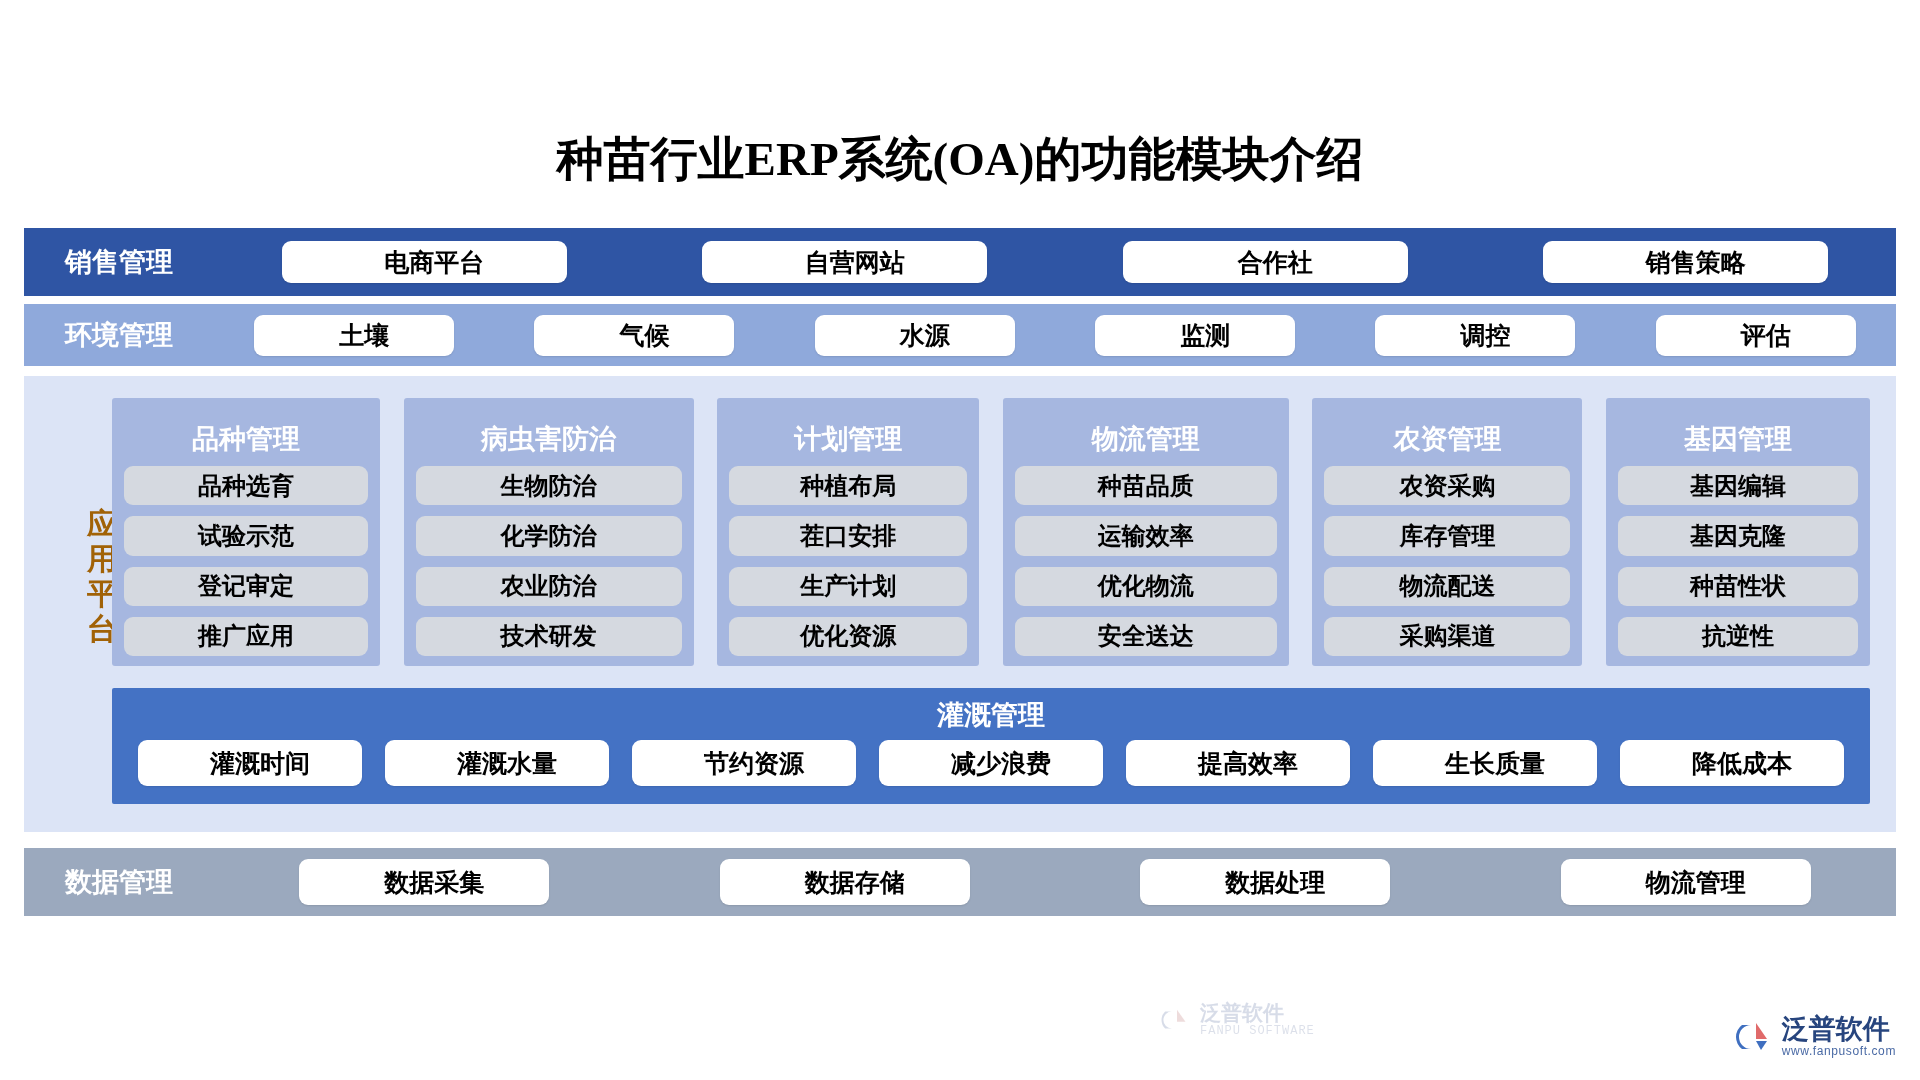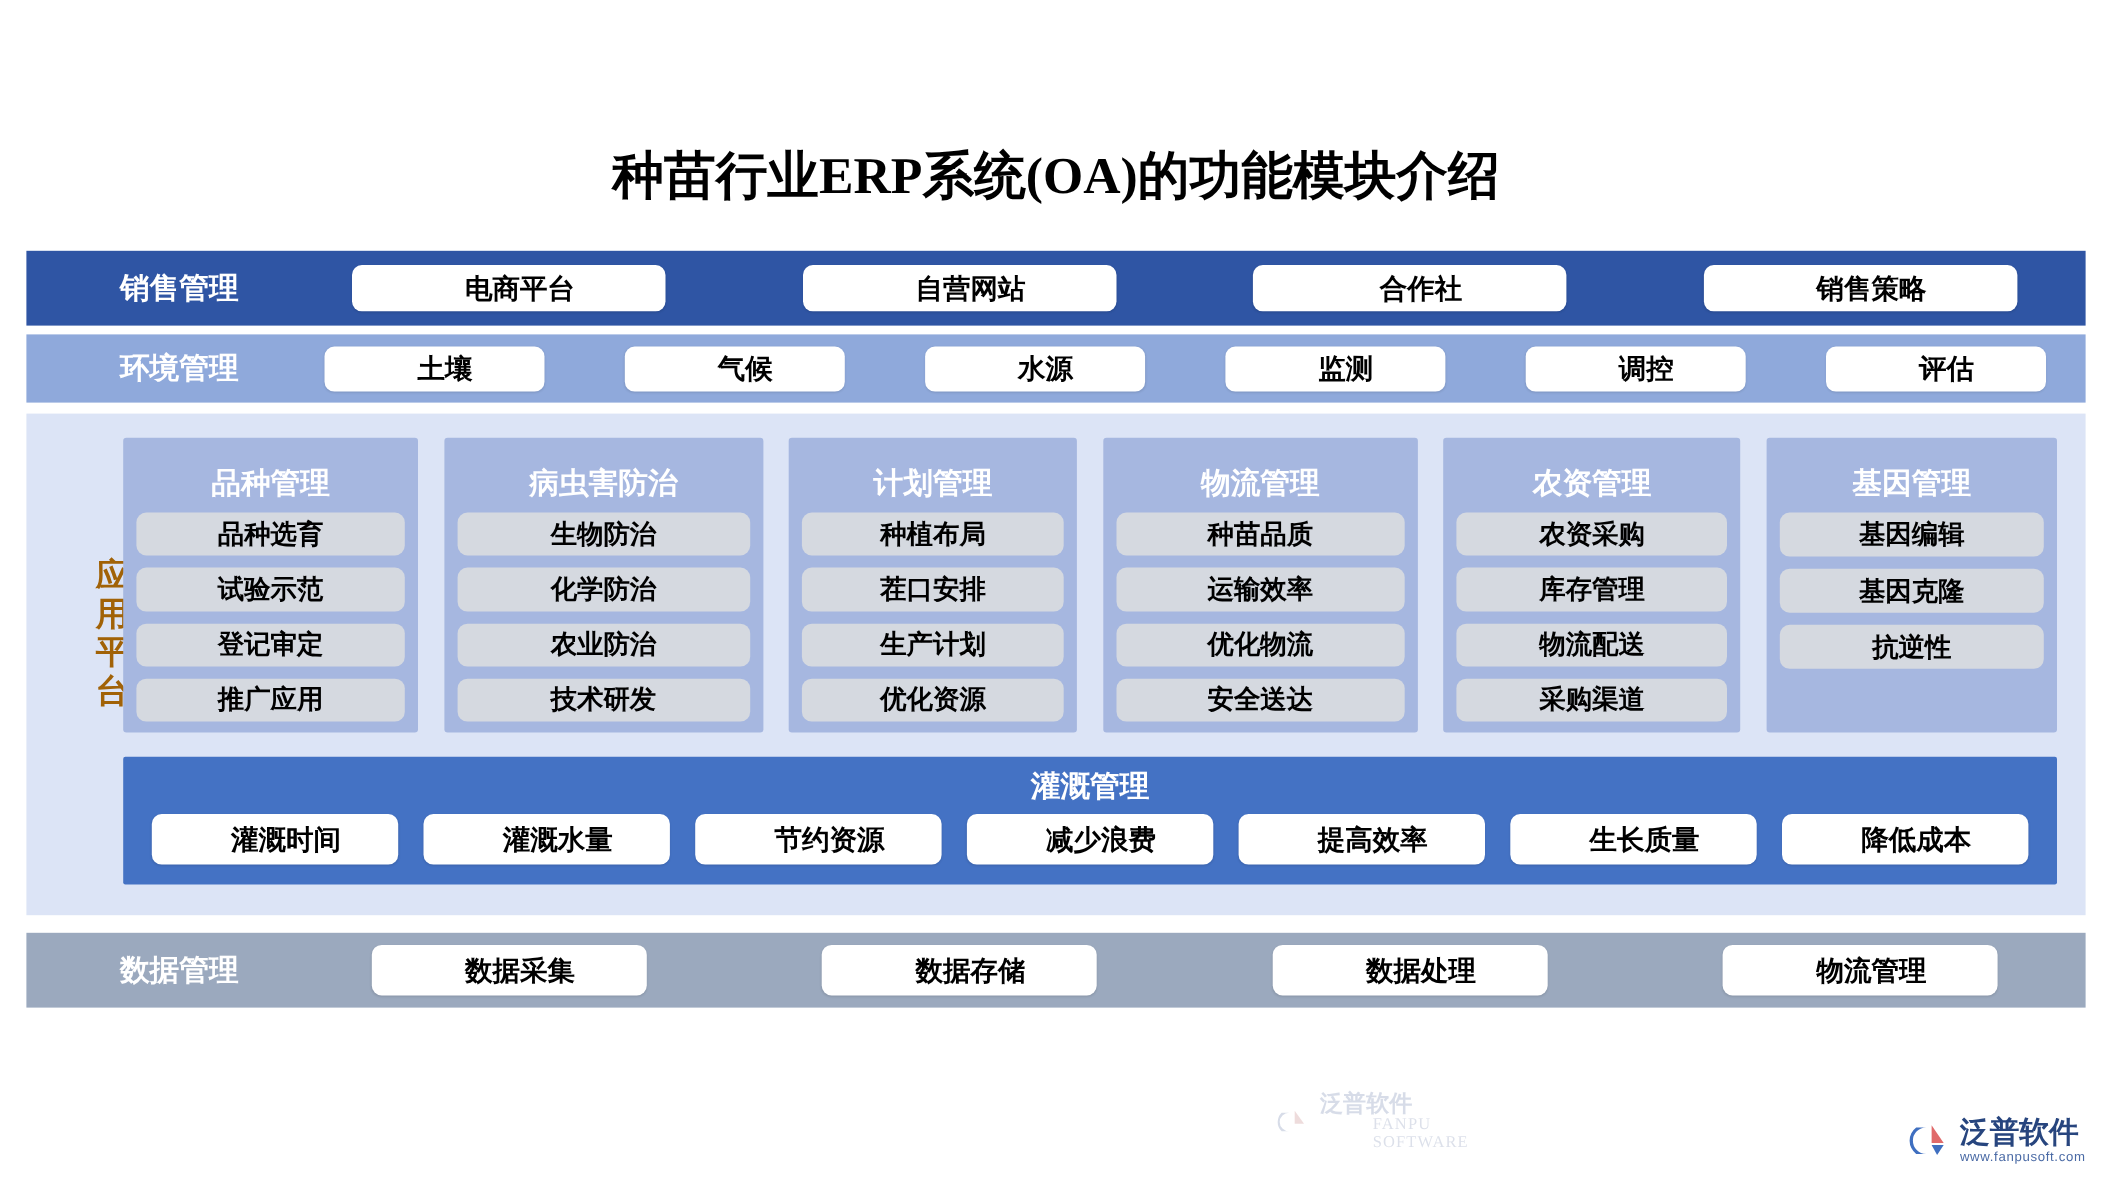--- a/index.html
+++ b/index.html
@@ -34,21 +34,20 @@
     left: 24px; width: 1872px;
     display: flex;
     align-items: center;
   }
   .band-label {
     flex: 0 0 auto;
     color: #ffffff;
     font-weight: bold;
     text-align: center;
     font-family: "Liberation Serif", "DejaVu Serif", serif;
-    margin-left: 44px;
   }
   .band-items {
     flex: 1 1 auto;
     display: flex;
     align-items: center;
     justify-content: space-around;
   }
   .pill {
     background: #ffffff;
     border-radius: 9px;
@@ -194,23 +193,22 @@
   }
   #watermark .wm-text {
     display: flex; flex-direction: column; justify-content: center;
   }
   #watermark .wm-cn {
     font-size: 21px; font-weight: bold; color: #7e8fb5;
     line-height: 1.05;
     font-family: "Liberation Serif", "DejaVu Serif", serif;
   }
   #watermark .wm-en {
-    font-size: 15px; color: #8f9cbb; letter-spacing: 1px;
-    font-family: Liberation Serif, serif;
-    margin-left: 48px;
+    font-size: 12px; color: #8f9cbb; letter-spacing: 1px;
+    font-family: Liberation Mono, monospace;
   }
 
   
   #brand-logo {
     position: absolute;
     right: 24px; bottom: 22px;
     display: flex; align-items: center;
   }
   #brand-logo .logo-mark {
     width: 40px; height: 40px; margin-right: 7px; flex: 0 0 auto;
@@ -298,20 +296,21 @@
         <div class="module-item">农资采购</div>
         <div class="module-item">库存管理</div>
         <div class="module-item">物流配送</div>
         <div class="module-item">采购渠道</div>
       </div>
 
       <div class="module-col col-w6">
         <div class="module-col-head">基因管理</div>
         <div class="module-item">基因编辑</div>
         <div class="module-item">基因克隆</div>
+        <div class="module-item">种苗性状</div>
         <div class="module-item">抗逆性</div>
       </div>
 
     </div>
 
     <div id="watermark">
       <svg class="wm-mark" viewBox="0 0 40 40">
         <path d="M6 10 A14 14 0 0 0 6 30 L14 30 A8 8 0 0 1 14 10 Z" fill="#7e8fb5"></path>
         <path d="M20 8 L30 22 L20 22 Z" fill="#c98f8f"></path>
       </svg>

